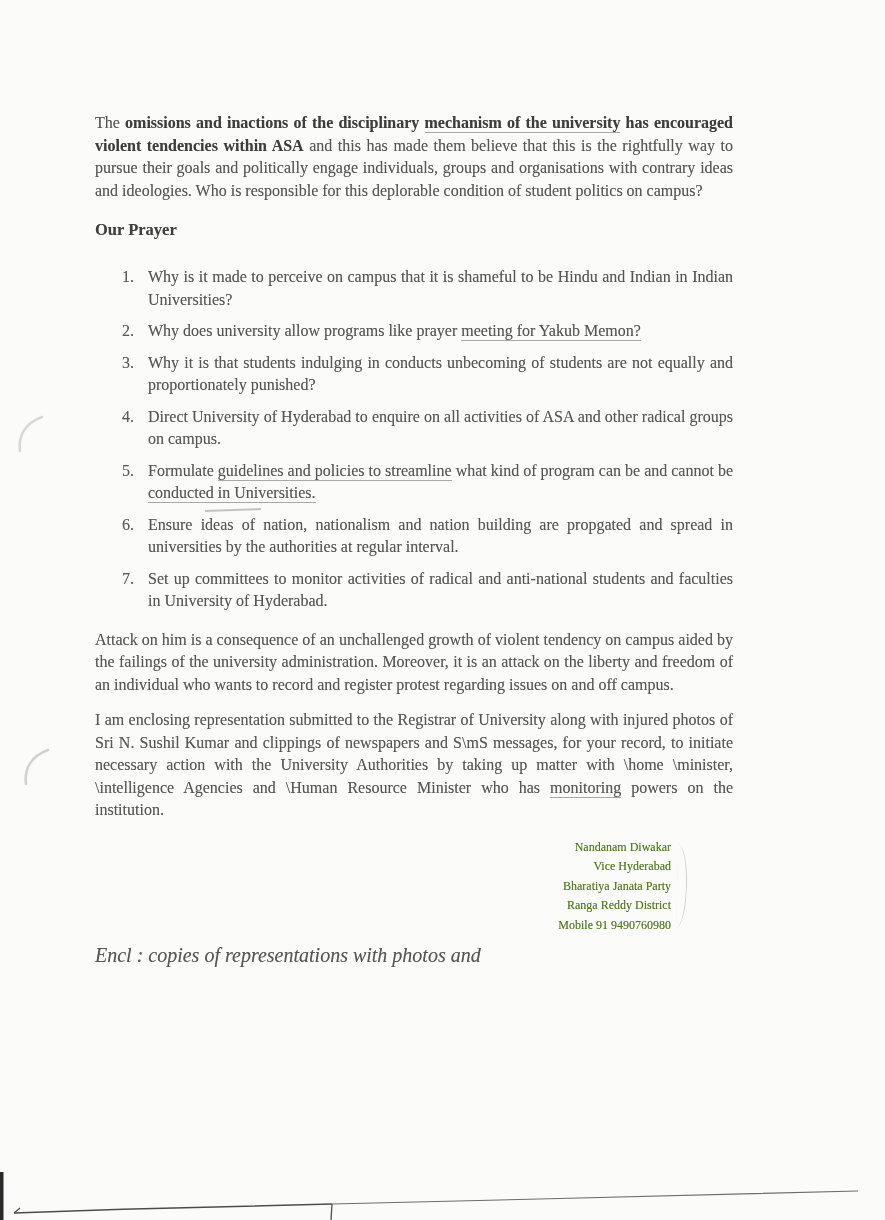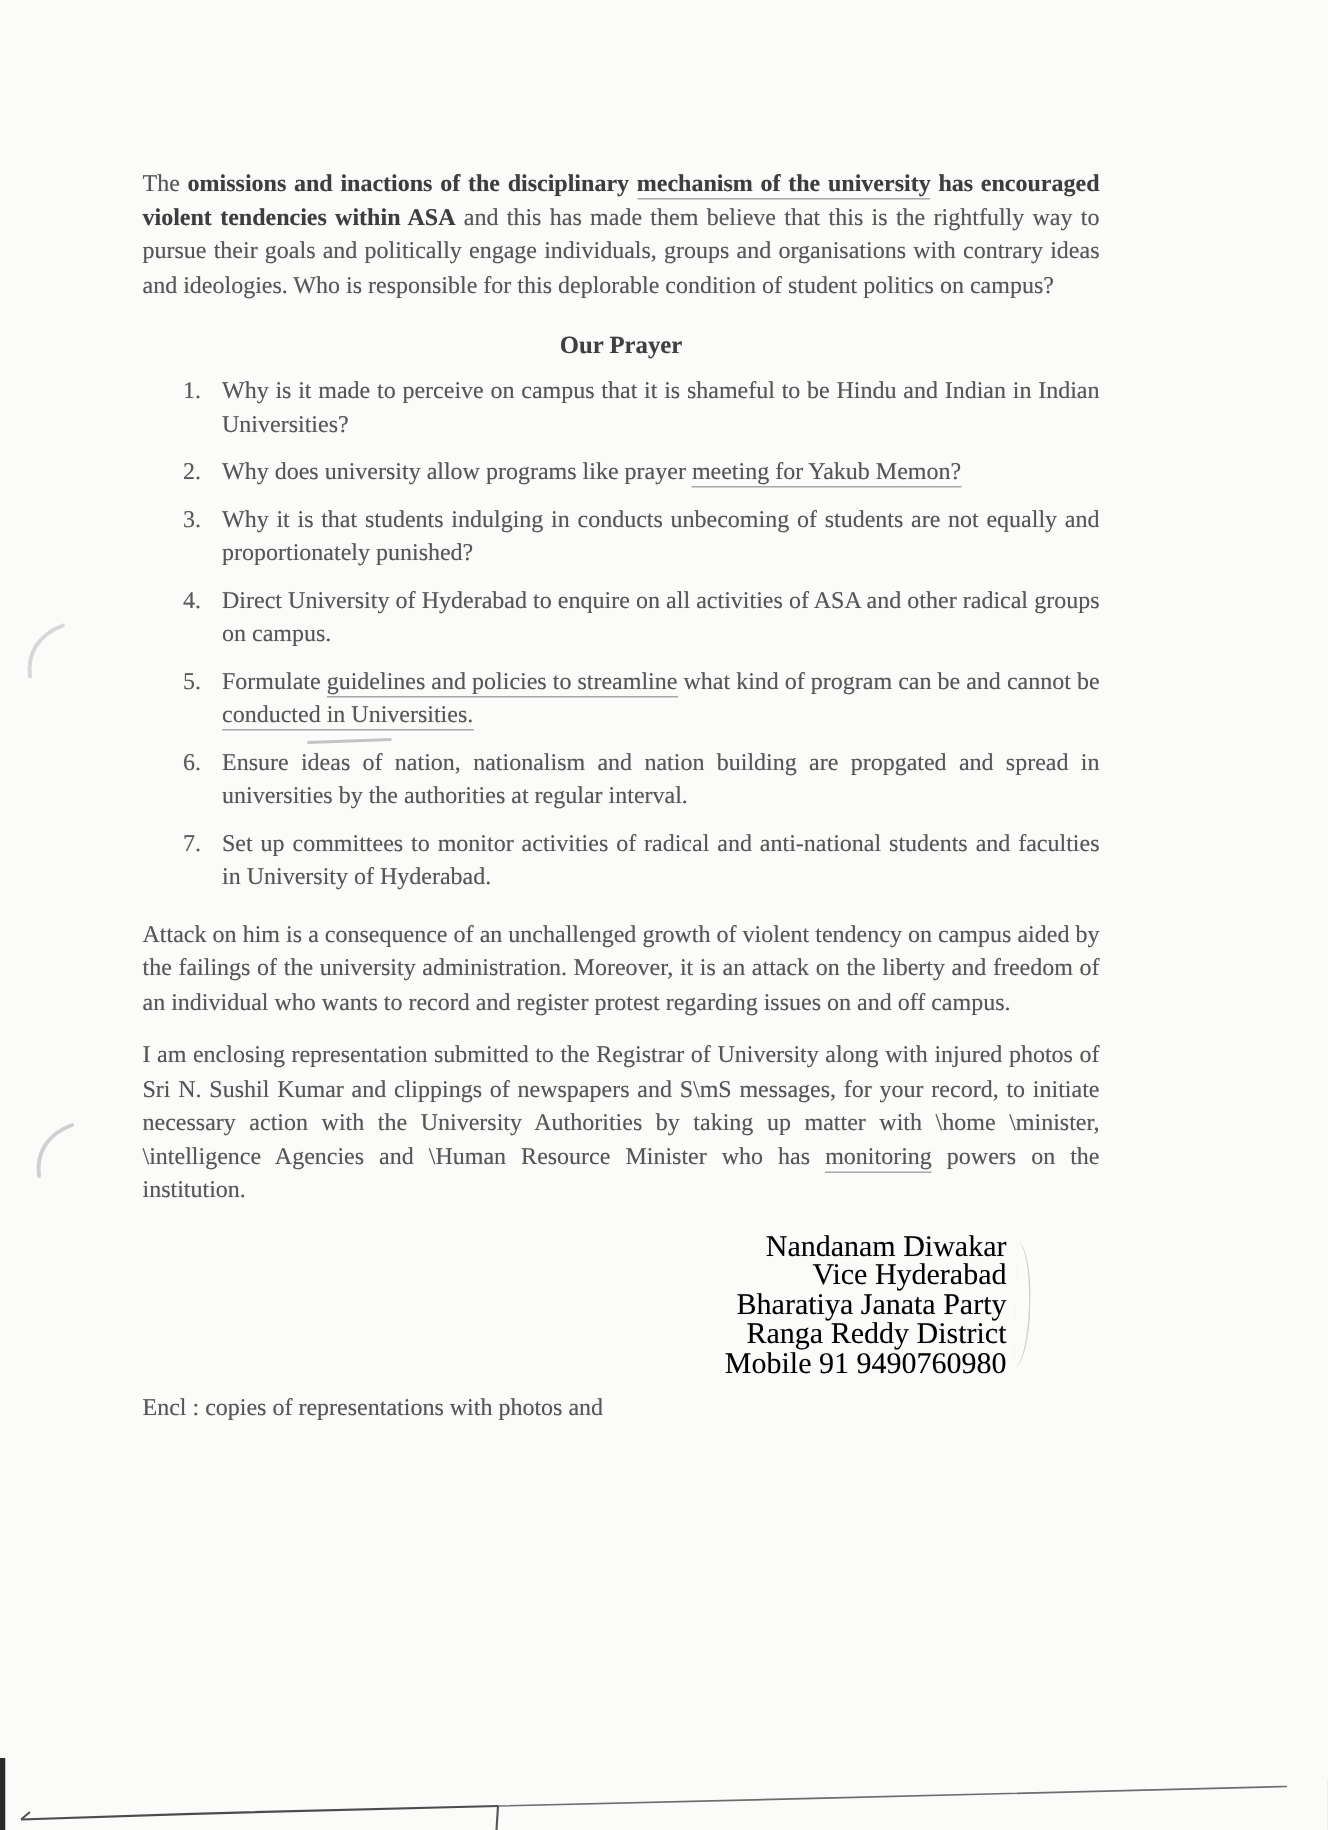--- a/index.html
+++ b/index.html
@@ -25,22 +25,21 @@
   }
   .b{font-weight:bold;color:#3d3d3d;}
   .u{
     padding-bottom:1px;
     border-bottom:1.6px solid rgba(140,140,140,.75);
   }
   .p1{margin-bottom:17px;}
   .heading{
     font-weight:bold;color:#3f3f3f;
     font-size:16.5px;line-height:22px;
-    margin-bottom:9px;
-    text-align:center;
+    margin-bottom:25px;
   }
   .plist{margin:0;padding:0;list-style:none;}
   .plist li{
     display:flex;
     margin:0 0 9px 27px;
   }
   .li-num{
     flex:0 0 26px;
     font-size:16px;line-height:22.5px;
     color:#5a5a5a;
@@ -65,33 +64,33 @@
   .closing{font-size:16px;line-height:22.5px;}
   .sig-svg{
     position:absolute;right:4px;top:-44px;
     width:232px;height:82px;
   }
   .sig-block{
     position:relative;
     margin:16px 62px 0 auto;
     width:fit-content;
     text-align:right;
-    font-size:20px;line-height:19.5px;
-    color:#000000;
+    font-size:12px;line-height:19.5px;
+    color:#4d7c0f;
   }
   .sig-bracket{
     position:absolute;right:-16px;top:6px;
     width:9px;height:84px;
     border-right:1.6px solid #cfcfcf;
     border-radius:0 10px 10px 0/0 42px 42px 0;
     transform:rotate(1.5deg);
   }
   .encl{
     margin-top:9px;
-    font-size:16px;line-height:22px;
+    font-size:20px;line-height:22px;font-style:italic;
   }
   .paren-mark{position:absolute;}
   .bottom-art{position:absolute;left:0;bottom:0;}
 </style>
 </head>
 <body>
 
 <div class="page">
 
   <svg class="paren-mark" style="left:14px;top:413px;" width="36" height="44" viewBox="0 0 36 44">

